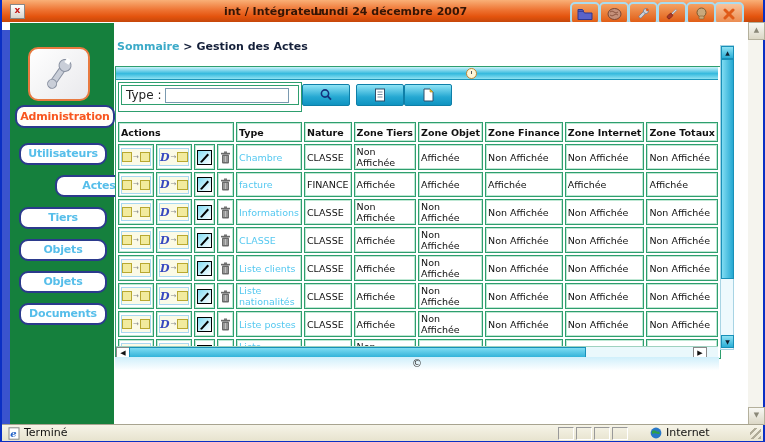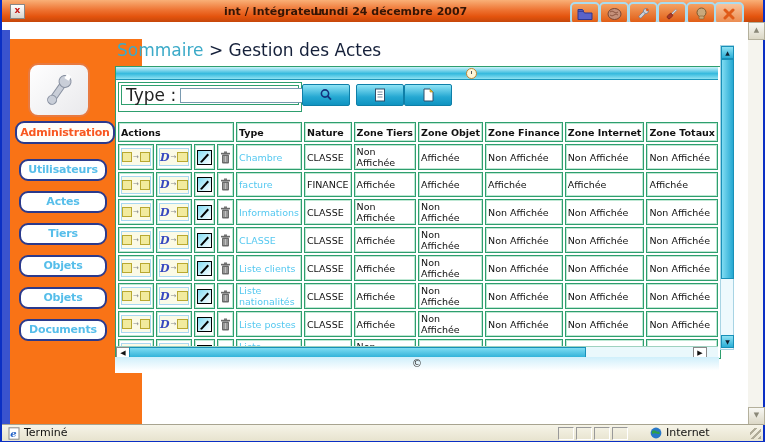--- a/index.html
+++ b/index.html
@@ -17,46 +17,46 @@
   .close-mini{left:8px;top:4px;width:13px;height:13px;background:linear-gradient(180deg,#fff,#d8d4cc);
     border:1px solid #888;font-size:9px;line-height:11px;text-align:center;color:#c41818;font-weight:bold;cursor:default;}
   .tb-text{top:5px;font-size:11px;font-weight:bold;color:#341505;white-space:nowrap;}
   .tb-btn{top:2px;width:26px;height:19px;border:2px solid #a9dcf0;border-radius:5px;
     background:linear-gradient(180deg,#f4a263,#e05a12);display:flex;align-items:center;justify-content:center;}
   .tb-btn.light{background:linear-gradient(180deg,#f8c39b,#eb8a4e);}
 
   
   .page{left:2px;top:22px;width:746px;height:402px;background:#ffffff;}
   .left-band{left:0;top:8px;width:8px;height:394px;background:#3a53ce;}
-  .sidebar{left:8px;top:17px;width:104px;height:402px;background:#f97316;padding-left:28px;}
+  .sidebar{left:8px;top:1px;width:104px;height:402px;background:#15803d;}
   .logo-btn{left:18px;top:24px;width:58px;height:50px;background:linear-gradient(135deg,#ffffff,#e9e9ec);
     border:2px solid #e87a40;border-radius:10px;display:flex;align-items:center;justify-content:center;}
   .admin-pill{left:5px;top:82px;width:96px;height:19px;border:2px solid #2b3a8c;border-radius:9px;background:#fffef8;
     font-size:11px;font-weight:bold;color:#f8571f;text-align:center;line-height:19px;letter-spacing:-0.2px;}
   .side-btn{left:9px;width:84px;height:18px;border:2px solid #2b3a8c;border-radius:9px;background:#ffffff;
     font-size:11px;font-weight:bold;color:#56beea;text-align:center;line-height:18px;letter-spacing:-0.2px;}
 
   
-  .breadcrumb{left:115px;top:18px;font-size:17px;font-weight:normal;white-space:nowrap;}
+  .breadcrumb{left:115px;top:18px;font-size:11px;font-weight:bold;white-space:nowrap;}
   .crumb-root{color:#3baac8;}
   .crumb-sep{color:#15203a;}
   .crumb-cur{color:#15203a;}
 
   
   .panel{left:113px;top:44px;width:604px;height:291px;border:1px solid #2e9e6e;background:#fff;}
   .panel-bar{left:0;top:0;width:602px;height:12px;
     background:linear-gradient(180deg,#ccf2fa 0%,#35bade 55%,#8fe2f2 100%);border-bottom:1px solid #1d96ba;}
   .clock{left:350px;top:1px;width:9px;height:9px;border-radius:50%;background:#fdf6d8;border:1px solid #c08530;}
   .clock:after{content:"";position:absolute;left:4px;top:2px;width:1px;height:3px;background:#555;}
 
   .panel-content{left:0;top:13px;width:602px;height:266px;overflow:hidden;background:#fff;}
 
   .fieldset-outer{left:2px;top:2px;width:178px;height:24px;border:1px solid #2e9e6e;padding:2px;}
   .fieldset-inner{border:1px solid #2e9e6e;height:18px;display:flex;align-items:center;padding-left:4px;}
-  .type-label{font-size:17px;color:#222;margin-right:4px;white-space:nowrap;}
+  .type-label{font-size:12px;color:#222;margin-right:4px;white-space:nowrap;}
   .type-input{width:118px;height:13px;border:1px solid #7a9ab0;font-size:10px;padding:0 2px;}
 
   .cy-btn{top:4px;width:46px;height:20px;border:1px solid #0e7fa8;border-radius:2px;
     background:linear-gradient(180deg,#8fe4f6 0%,#25a8d2 60%,#0f93c0 100%);
     display:flex;align-items:center;justify-content:center;}
 
   
   table.grid{position:absolute;left:0;top:40px;border-collapse:separate;border-spacing:2px;table-layout:fixed;}
   .grid th,.grid td{border:1px solid #2e9e6e;background:#fff;box-shadow:inset 0 0 0 1px #bfe8d4;
     font-size:9.5px;color:#111;padding:1px 2px;vertical-align:middle;overflow:hidden;}
@@ -183,21 +183,21 @@
             </g>
           </svg>
       </span>
     </div>
     <div class="abs admin-pill">Administration</div>
     <div>
 
     <div class="abs side-btn" style="top: 120px;">
         <span>Utilisateurs</span>
       </div>
-        <div class="abs side-btn" style="top: 152px;">
+        <div class="abs side-btn" style="top: 152px; margin-left: 36px;">
         <span>Actes</span>
       </div>
         <div class="abs side-btn" style="top: 184px;">
         <span>Tiers</span>
       </div>
         <div class="abs side-btn" style="top: 216px;">
         <span>Objets</span>
       </div>
         <div class="abs side-btn" style="top: 248px;">
         <span>Objets</span>

